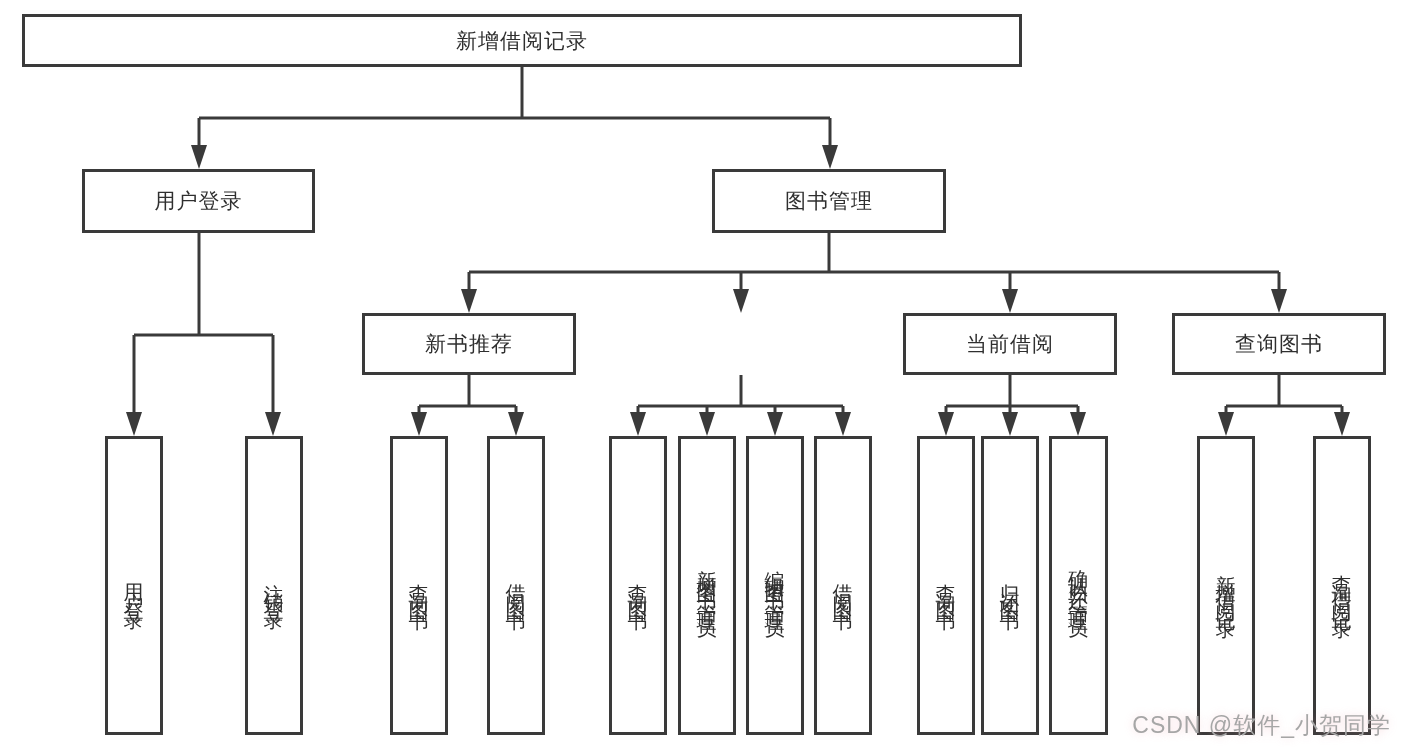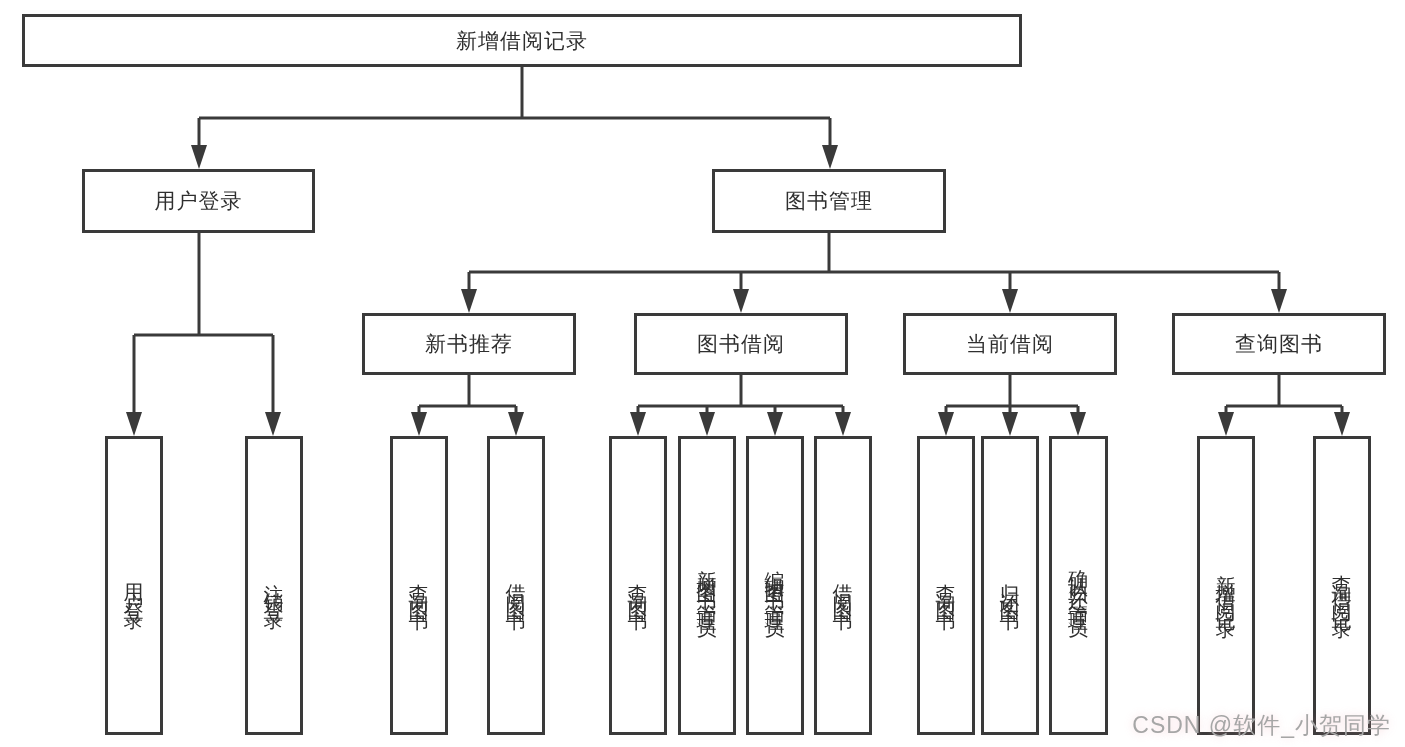--- a/index.html
+++ b/index.html
@@ -135,23 +135,20 @@
   <div class="node h" style="left:82px; top:169px; width:233px; height:64px;">
     <span>用户登录</span>
   </div>
   <div class="node h" style="left:712px; top:169px; width:234px; height:64px;">
     <span>图书管理</span>
   </div>
 
   <div class="node h" style="left:362px; top:313px; width:214px; height:62px;">
     <span>新书推荐</span>
   </div>
-  <div class="node h" style="left:634px; top:313px; width:214px; height:62px;">
-    <span>图书借阅</span>
-  </div>
   <div class="node h" style="left:903px; top:313px; width:214px; height:62px;justify-content:center;">
     <span>当前借阅</span>
   </div>
   <div class="node h" style="left:1172px; top:313px; width:214px; height:62px;">
     <span>查询图书</span>
   </div>
 
   <div class="node v" style="left:105px; top:436px; width:58px; height:299px;">
     <span class="vtxt">用户登录</span>
   </div>

